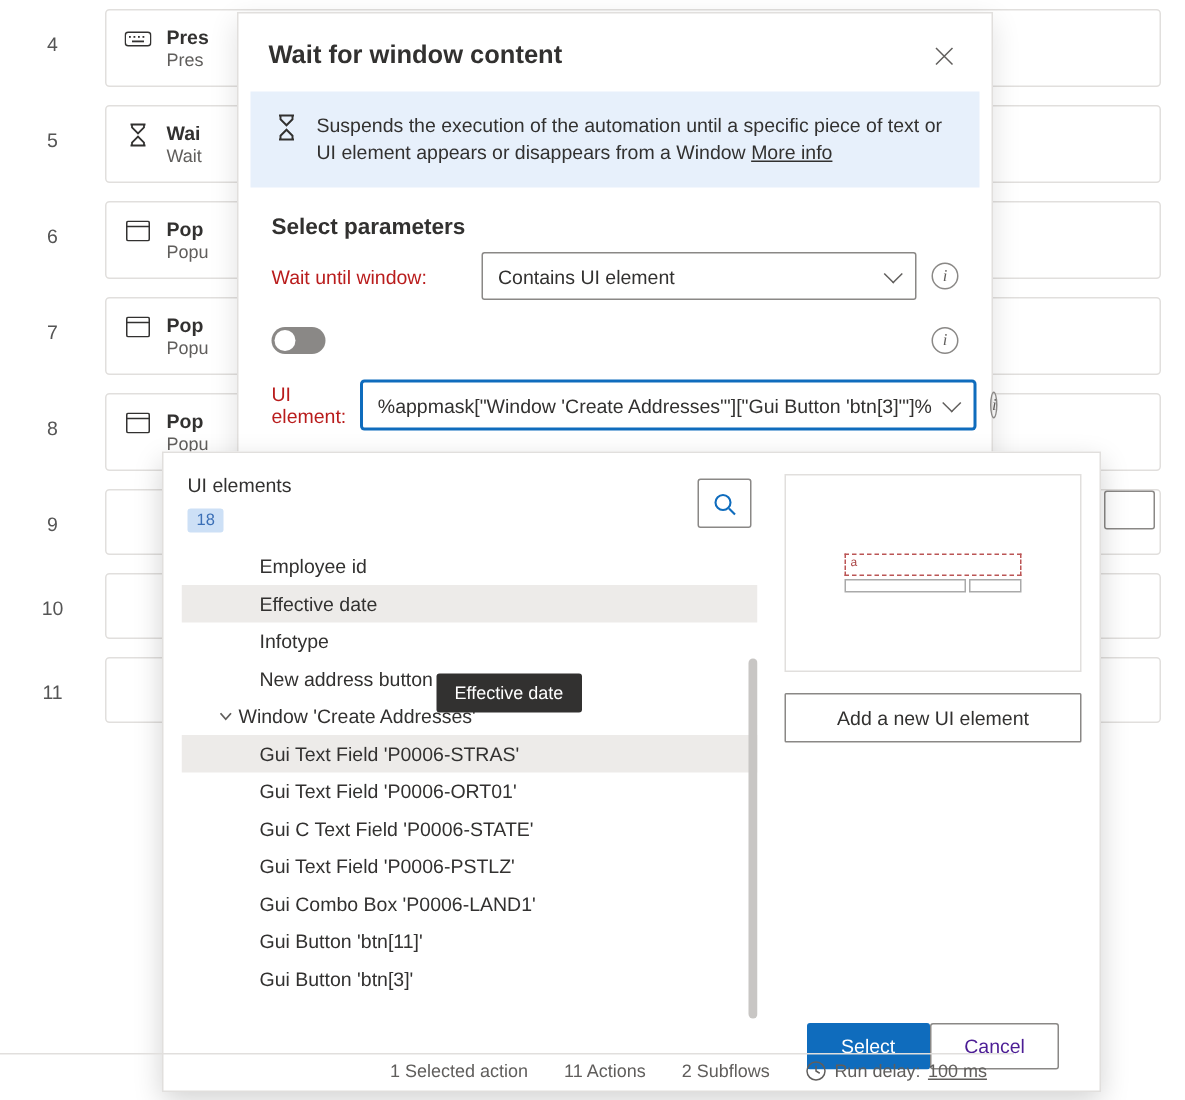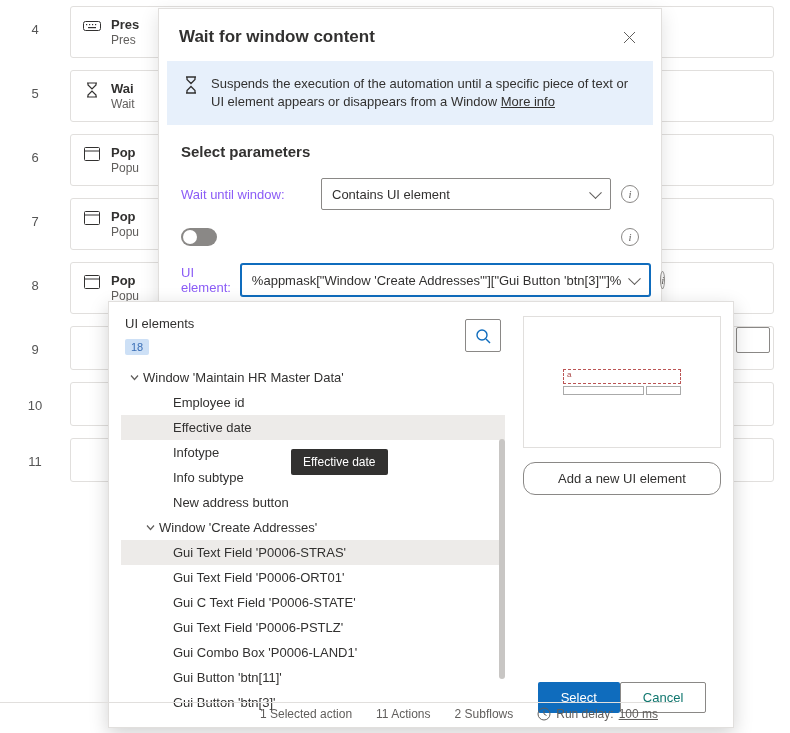--- a/index.html
+++ b/index.html
@@ -100,30 +100,30 @@
   .info-band .hourglass { margin-top: 1px; }
   .info-text { font-size: 13px; line-height: 1.4; color: #323130; }
   .info-text a { color: #323130; text-decoration: underline; cursor: pointer; }
 
   .params {
     padding: 18px 22px 8px 22px;
   }
   .params h3 {
     font-size: 15px;
     font-weight: 600;
-    margin-bottom: 18px;
+    margin-bottom: 8px;
     color: #323130;
   }
   .param-row {
     display: flex;
     align-items: center;
     gap: 10px;
     margin-bottom: 18px;
   }
-  .param-label { width: 130px; font-size: 13px; color: #8b5cf6; }
+  .param-label { width: 130px; font-size: 13px; color: #b91c1c; }
   .param-field { flex: 1; }
   .param-info {
     width: 18px; height: 18px;
     border: 1px solid #8a8886;
     border-radius: 50%;
     display: flex; align-items: center; justify-content: center;
     font-size: 11px;
     color: #605e5c;
     font-style: italic;
     cursor: pointer;
@@ -262,42 +262,42 @@
     position: relative;
   }
   .preview-inner {
     width: 118px;
   }
   .preview-row2 { display:flex; gap:2px; margin-top:2px; }
   .preview-row2 div { height:9px; border:1px solid #aaa; background:#fff; }
 
   .add-btn {
     border: 1px solid #8a8886;
-    border-radius: 12px;
+    border-radius: 1px;
     padding: 8px 10px;
     font-size: 13px;
     text-align: center;
     cursor: pointer;
     background: #fff;
   }
   .picker-footer {
     margin-top: auto;
     display: flex;
     gap: 0;
     justify-content: center;
   }
   .btn {
     padding: 7px 22px;
     font-size: 13px;
     border-radius: 2px;
     cursor: pointer;
     border: 1px solid transparent;
   }
   .btn.primary { background: #0f6cbd; color: #fff; }
-  .btn.secondary { background: #fff; color: #0f766e; border-color: #8a8886; }
+  .btn.secondary { background: #fff; color: #4c1d95; border-color: #8a8886; }
 
   
   .tooltip {
     position: absolute;
     background: #323130;
     color: #fff;
     font-size: 12px;
     padding: 6px 12px;
     border-radius: 2px;
     left: 291px;
@@ -493,32 +493,23 @@
       </div>
       <div class="search-btn">
         <svg width="16" height="16" viewBox="0 0 16 16">
             <circle cx="7" cy="7" r="5" fill="none" stroke="#0f6cbd" stroke-width="1.4"></circle>
             <line x1="11" y1="11" x2="15" y2="15" stroke="#0f6cbd" stroke-width="1.4"></line>
           </svg>
       </div>
     </div>
 
     <div class="tree">
-      <div class="tree-node parent">
-        <span class="chev">
-          <svg width="9" height="9" viewBox="0 0 9 9">
-              <path d="M1 2.5l3.5 4 3.5-4" fill="none" stroke="#605e5c" stroke-width="1.2"></path>
-            </svg>
-        </span>
-        <span>Window 'Maintain HR Master Data'</span>
-      </div>
       <div class="tree-node leaf">Employee id</div>
       <div class="tree-node leaf sel">Effective date</div>
       <div class="tree-node leaf">Infotype</div>
-      <div class="tree-node leaf">Info subtype</div>
       <div class="tree-node leaf">New address button</div>
 
       <div class="tree-node parent" style="padding-left:24px;">
         <span class="chev">
           <svg width="9" height="9" viewBox="0 0 9 9">
               <path d="M1 2.5l3.5 4 3.5-4" fill="none" stroke="#605e5c" stroke-width="1.2"></path>
             </svg>
         </span>
         <span>Window 'Create Addresses'</span>
       </div>

